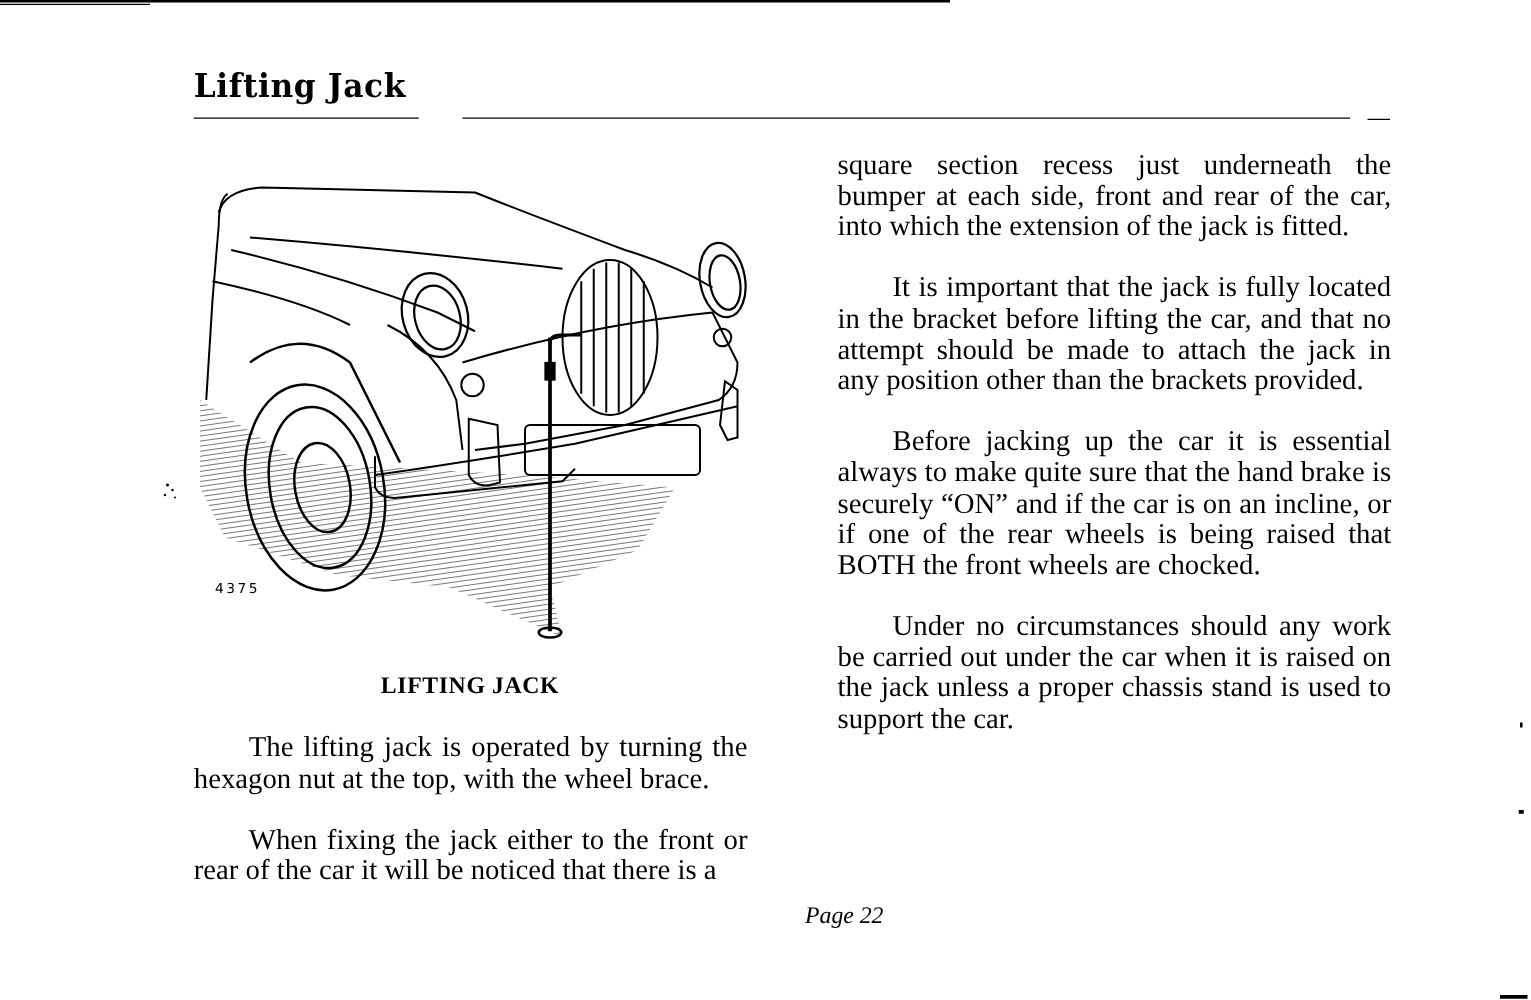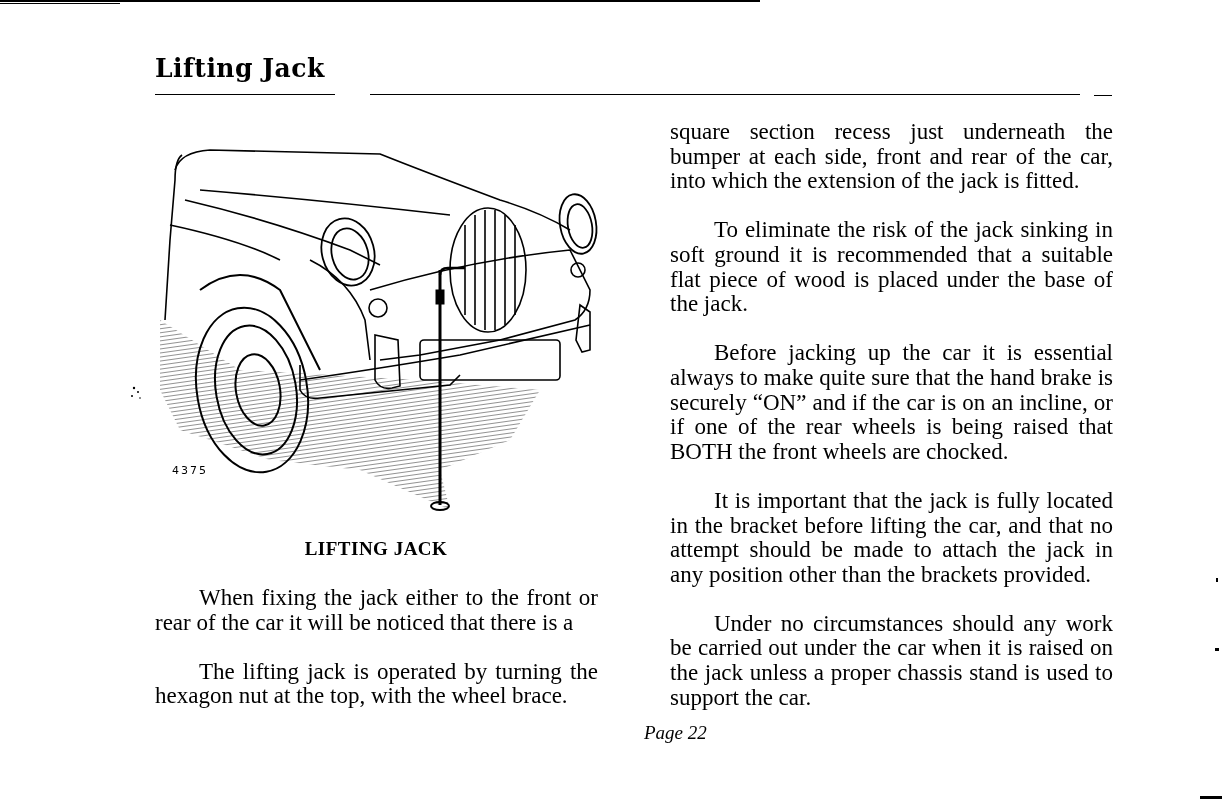--- a/index.html
+++ b/index.html
@@ -99,29 +99,28 @@
       <circle cx="12" cy="256" r="1"></circle>
       <circle cx="20" cy="258" r="0.8"></circle>
   </g>
 </svg>
 
 <div class="figure-number">4375</div>
 
 <div class="caption">LIFTING JACK</div>
 
 <div class="col col-left">
+  <p class="indent">The lifting jack is operated by turning the hexagon nut at the top, with the wheel brace.</p>
   <p class="indent">When fixing the jack either to the front or rear of the car it will be noticed that there is a</p>
-  <p class="indent">The lifting jack is operated by turning the hexagon nut at the top, with the wheel brace.</p>
 </div>
 
 <div class="col col-right">
   <p class="cont">square section recess just underneath the bumper at each side, front and rear of the car, into which the extension of the jack is fitted.</p>
-  <p class="indent">To eliminate the risk of the jack sinking in soft ground it is recommended that a suitable flat piece of wood is placed under the base of the jack.</p>
+  <p class="indent">It is important that the jack is fully located in the bracket before lifting the car, and that no attempt should be made to attach the jack in any position other than the brackets provided.</p>
   <p class="indent">Before jacking up the car it is essential always to make quite sure that the hand brake is securely “ON” and if the car is on an incline, or if one of the rear wheels is being raised that BOTH the front wheels are chocked.</p>
-  <p class="indent">It is important that the jack is fully located in the bracket before lifting the car, and that no attempt should be made to attach the jack in any position other than the brackets provided.</p>
   <p class="indent">Under no circumstances should any work be carried out under the car when it is raised on the jack unless a proper chassis stand is used to support the car.</p>
 </div>
 
 <div class="page-number">Page 22</div>
 
 <div class="speck" style="left:1216px;top:578px;width:2px;height:4px;"></div>
 <div class="speck" style="left:1215px;top:648px;width:4px;height:3px;"></div>
 <div class="speck" style="left:1200px;top:796px;width:22px;height:3px;"></div>
 
 </body></html>

